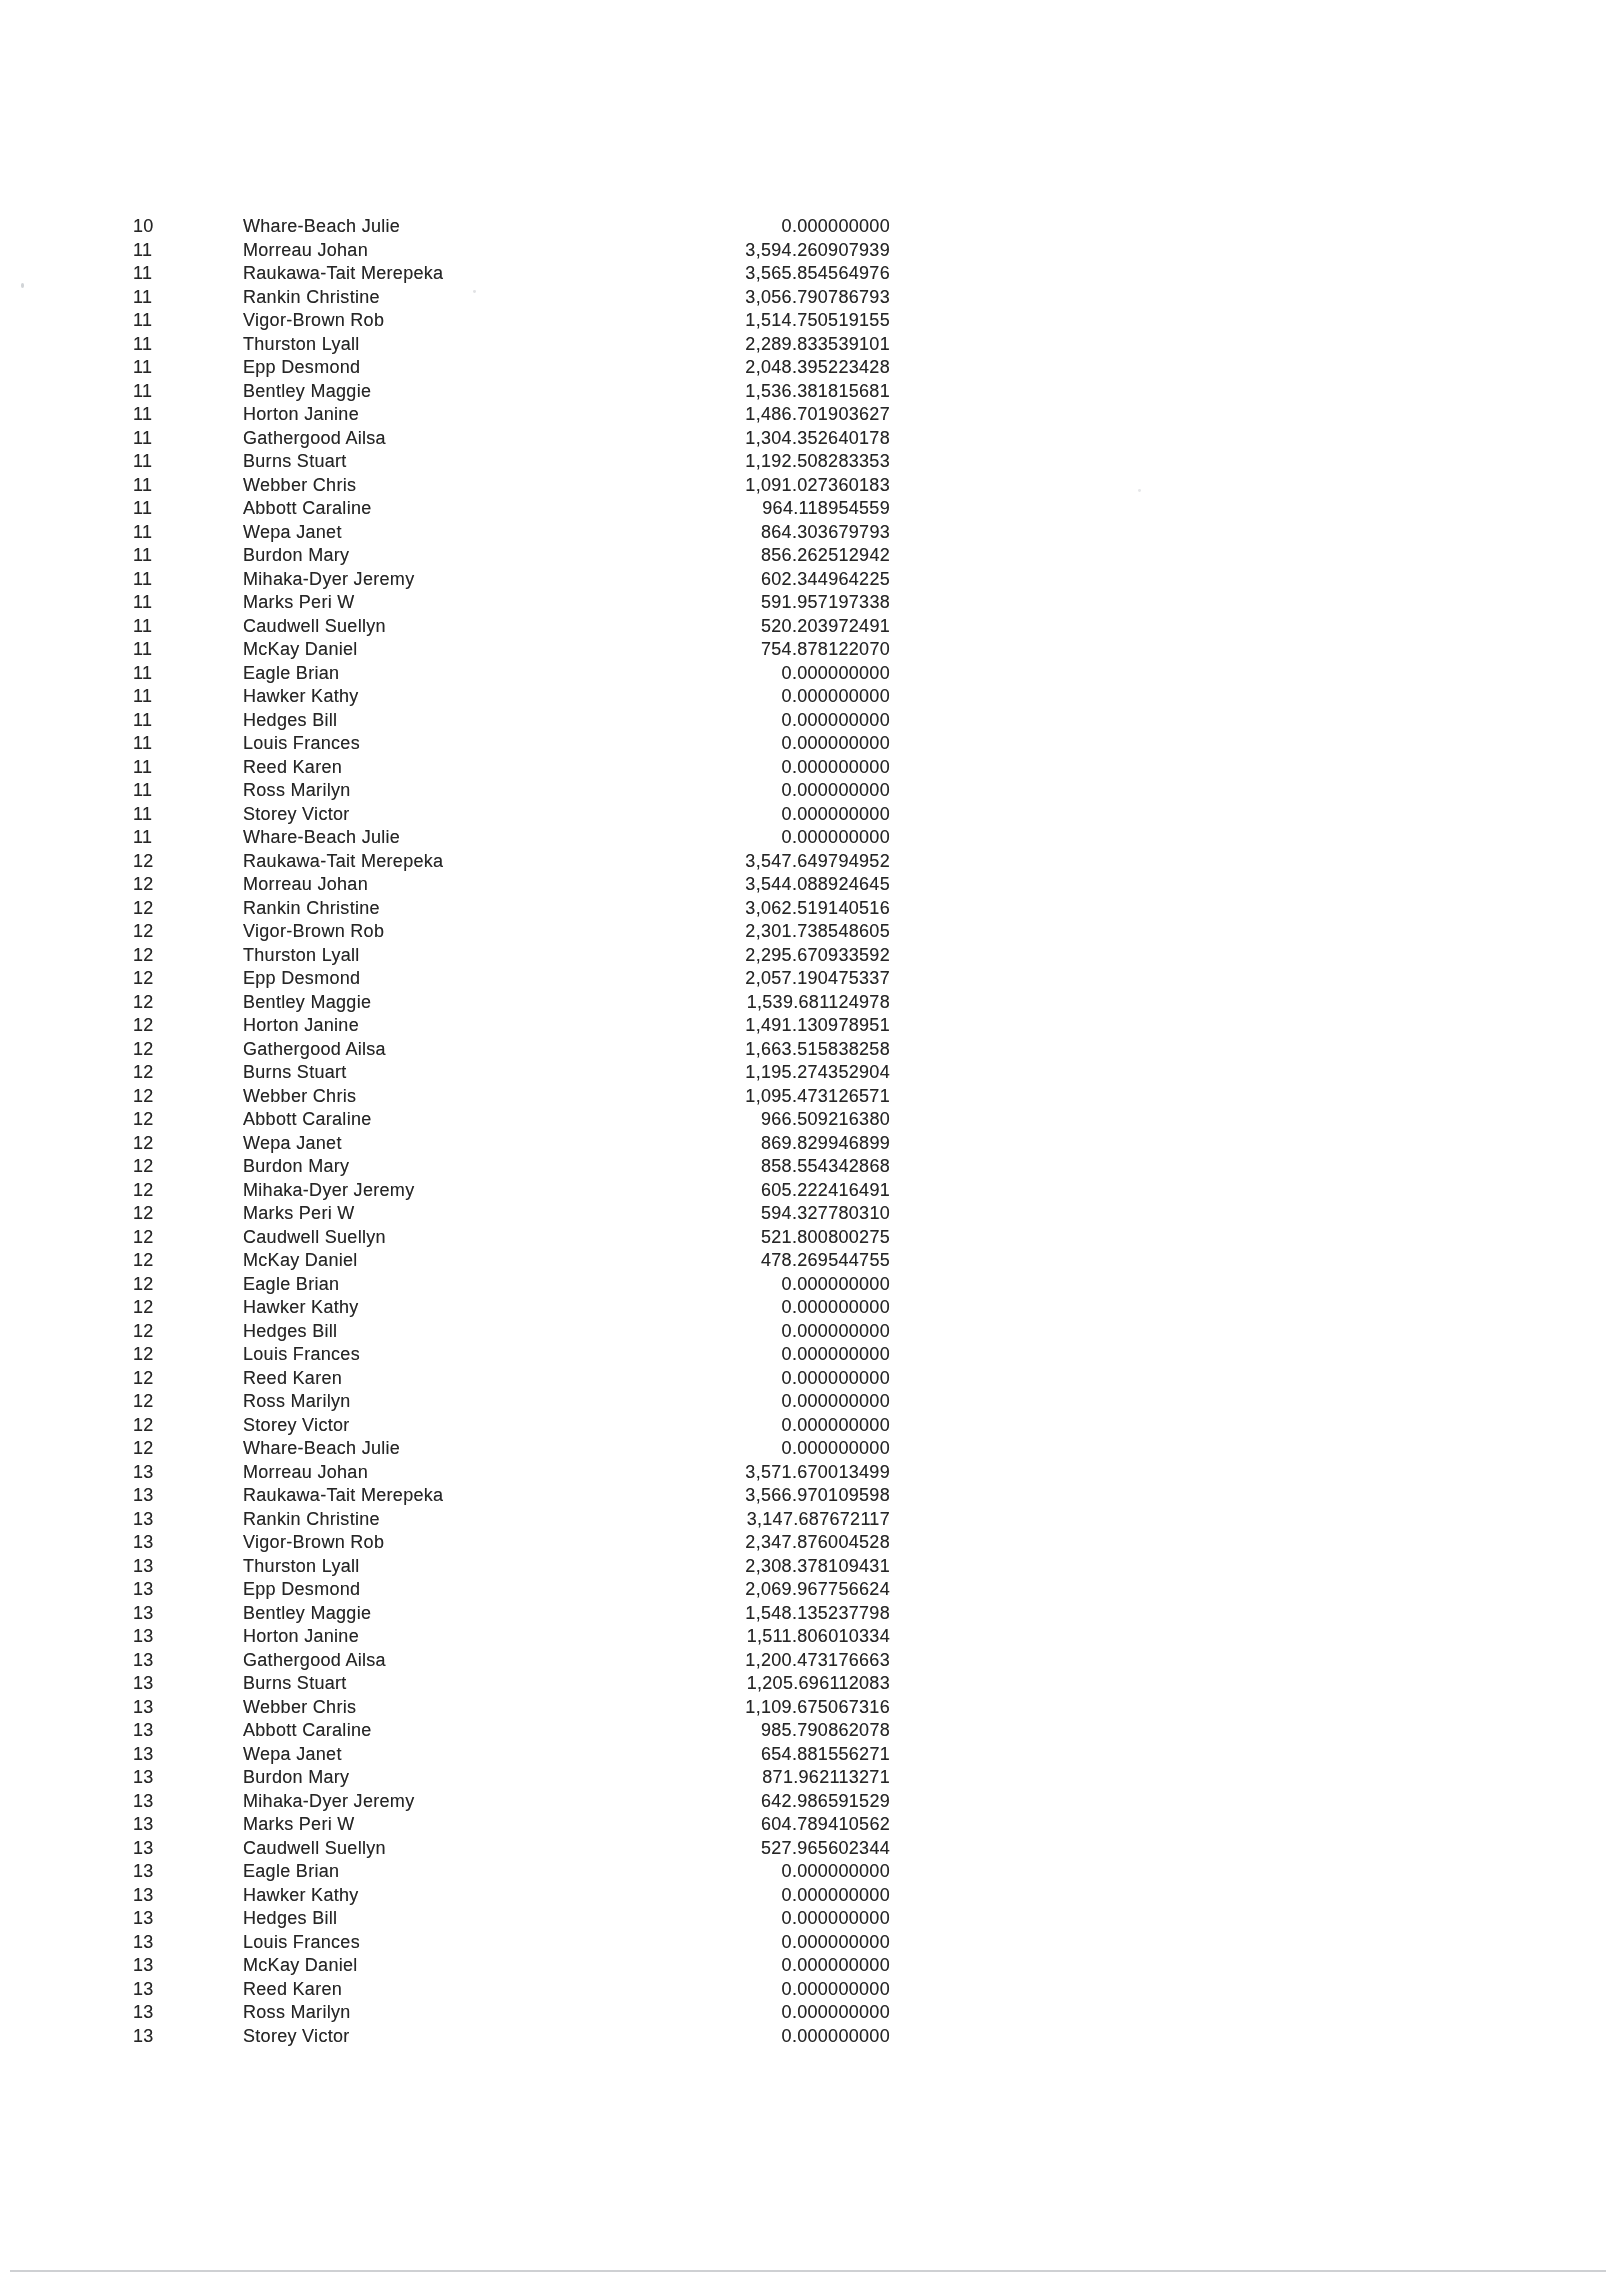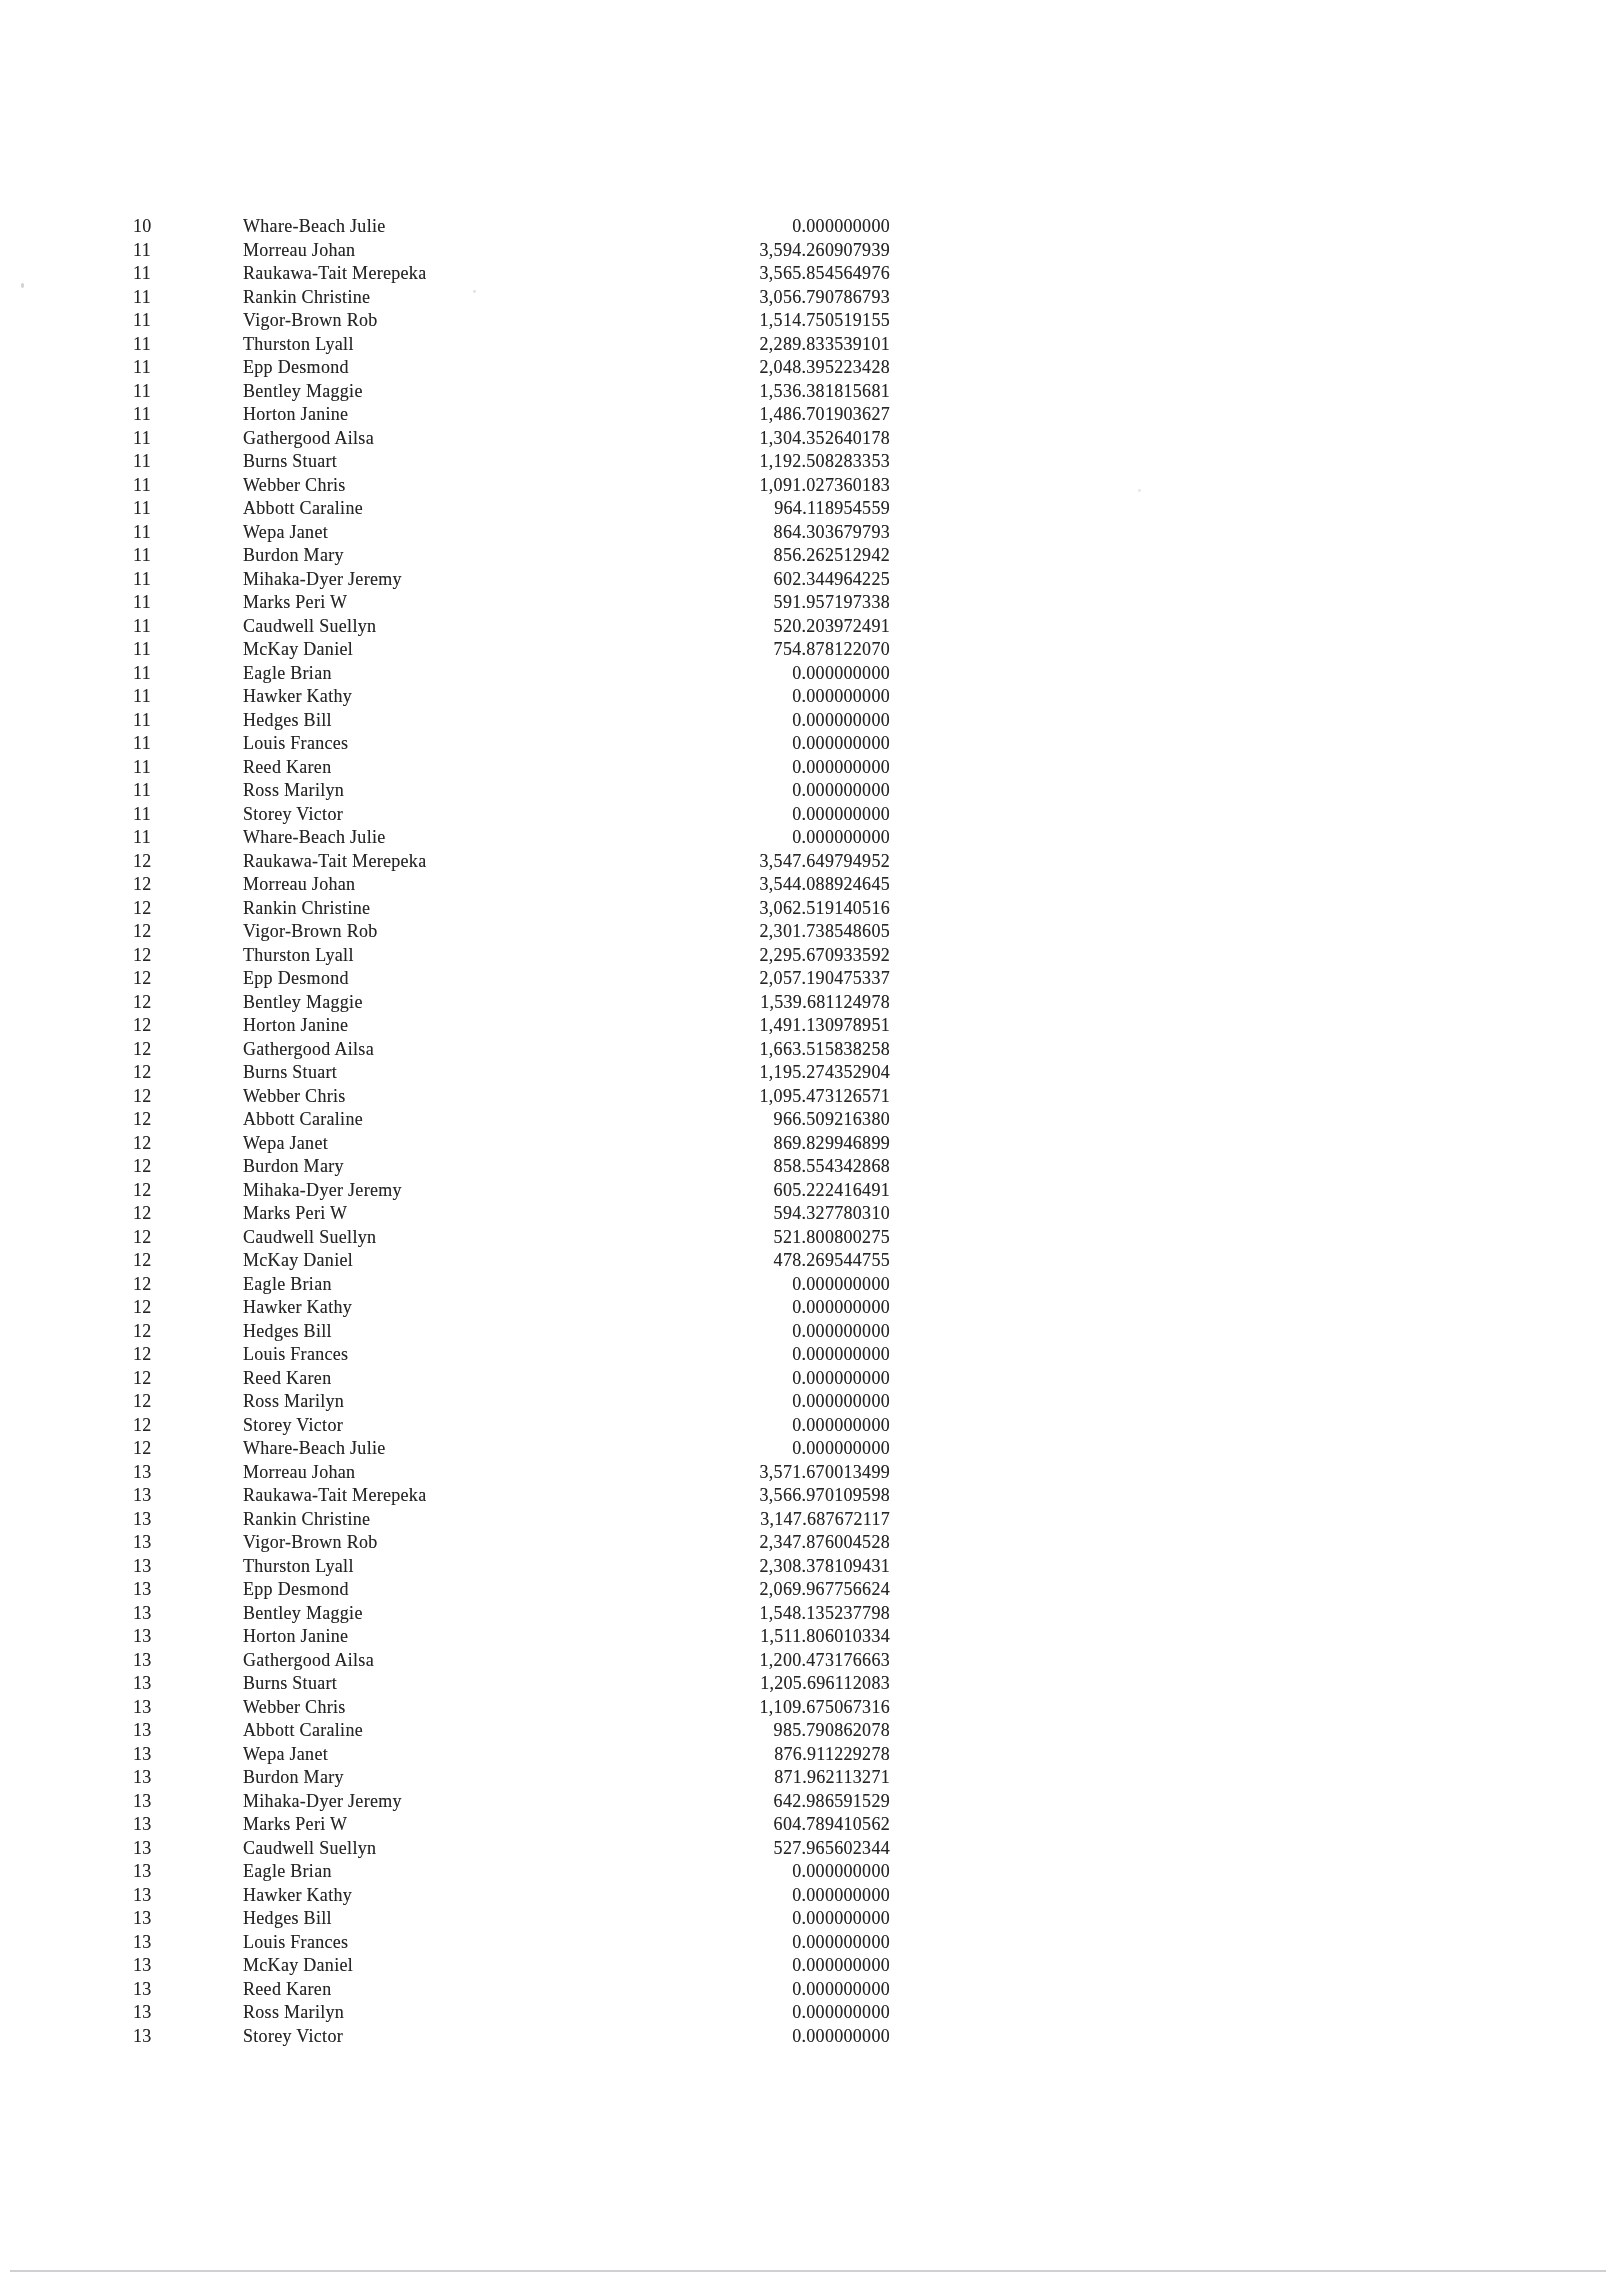--- a/index.html
+++ b/index.html
@@ -15,21 +15,20 @@
     height: 2294px;
     background: var(--bg);
     font-family: "Liberation Sans", sans-serif;
     overflow: hidden;
   }
   .page {
     position: relative;
     width: 1621px;
     height: 2294px;
     background: var(--bg);
-    font-family: Liberation Serif, serif;
   }
   .rows {
     position: absolute;
     top: 215px;
     left: 0;
     width: 1621px;
   }
   .row {
     position: relative;
     height: 23.5px;
@@ -392,21 +391,21 @@
         <span class="col-val">1,109.675067316</span>
       </div>
       <div class="row">
         <span class="col-num">13</span>
         <span class="col-name">Abbott Caraline</span>
         <span class="col-val">985.790862078</span>
       </div>
       <div class="row">
         <span class="col-num">13</span>
         <span class="col-name">Wepa Janet</span>
-        <span class="col-val">876.911229278</span>
+        <span class="col-val">654.881556271</span>
       </div>
       <div class="row">
         <span class="col-num">13</span>
         <span class="col-name">Burdon Mary</span>
         <span class="col-val">871.962113271</span>
       </div>
       <div class="row">
         <span class="col-num">13</span>
         <span class="col-name">Mihaka-Dyer Jeremy</span>
         <span class="col-val">642.986591529</span>

